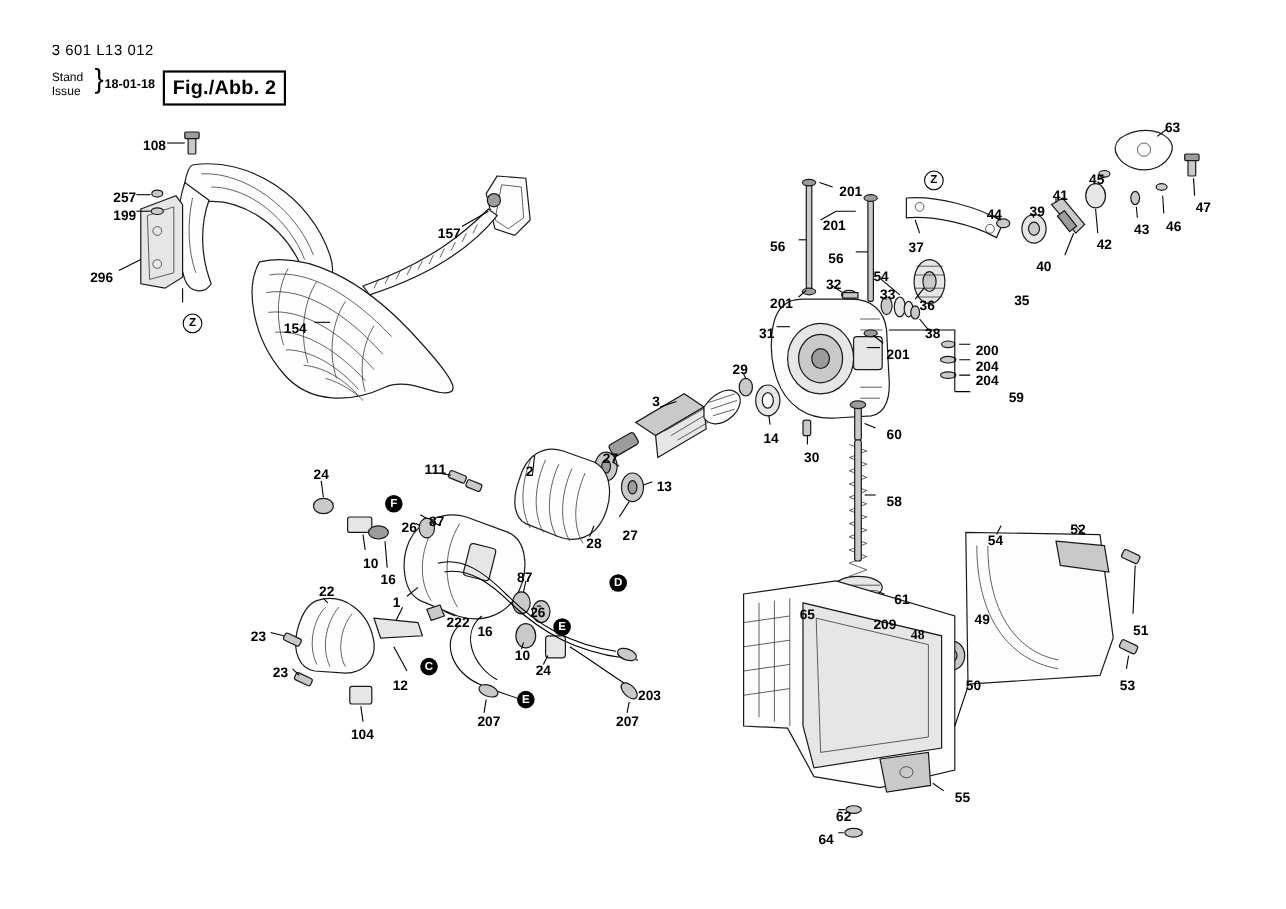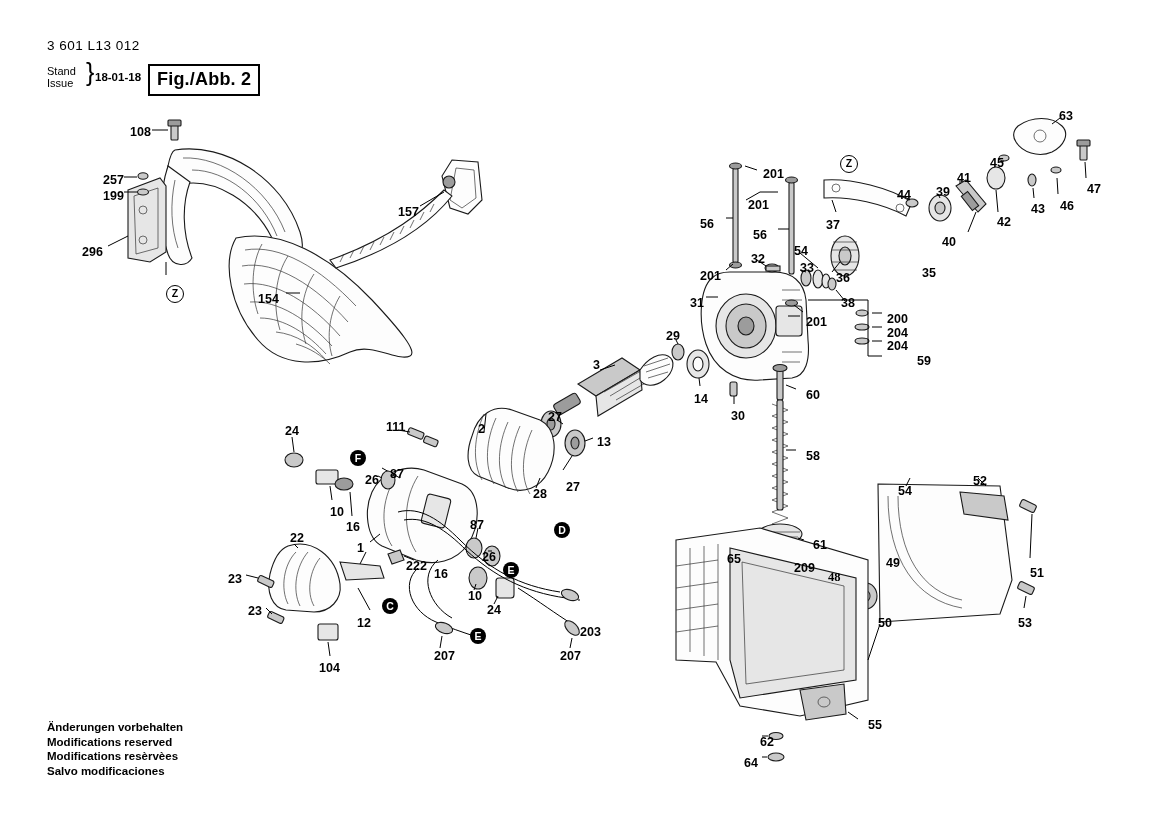--- a/index.html
+++ b/index.html
@@ -410,26 +410,20 @@
       <ellipse class="shape-d" cx="678" cy="352" rx="6" ry="8"></ellipse>
       <ellipse class="shape-g" cx="698" cy="364" rx="11" ry="14"></ellipse>
       <ellipse class="shape-o" cx="698" cy="364" rx="5" ry="7"></ellipse>
       <path class="ln" d="M676 340 L678 344"></path>
       <path class="ln" d="M700 386 L699 378"></path>
       <rect class="shape-d" x="730" y="382" width="7" height="14" rx="2"></rect>
       <path class="ln" d="M734 404 L734 396"></path>
     </g>
   </svg>
 
-  <div class="footer">
-    <div>Änderungen vorbehalten</div>
-    <div>Modifications reserved</div>
-    <div>Modifications resèrvèes</div>
-    <div>Salvo modificaciones</div>
-  </div>
 
   <div id="callout-layer">
       <div class="label" style="left: 130px; top: 126px;">108</div>
       <div class="label" style="left: 103px; top: 174px;">257</div>
       <div class="label" style="left: 103px; top: 190px;">199</div>
       <div class="label" style="left: 82px; top: 246px;">296</div>
       <div class="label" style="left: 258px; top: 293px;">154</div>
       <div class="label" style="left: 398px; top: 206px;">157</div>
       <div class="label" style="left: 285px; top: 425px;">24</div>
       <div class="label" style="left: 386px; top: 421px;">111</div>

